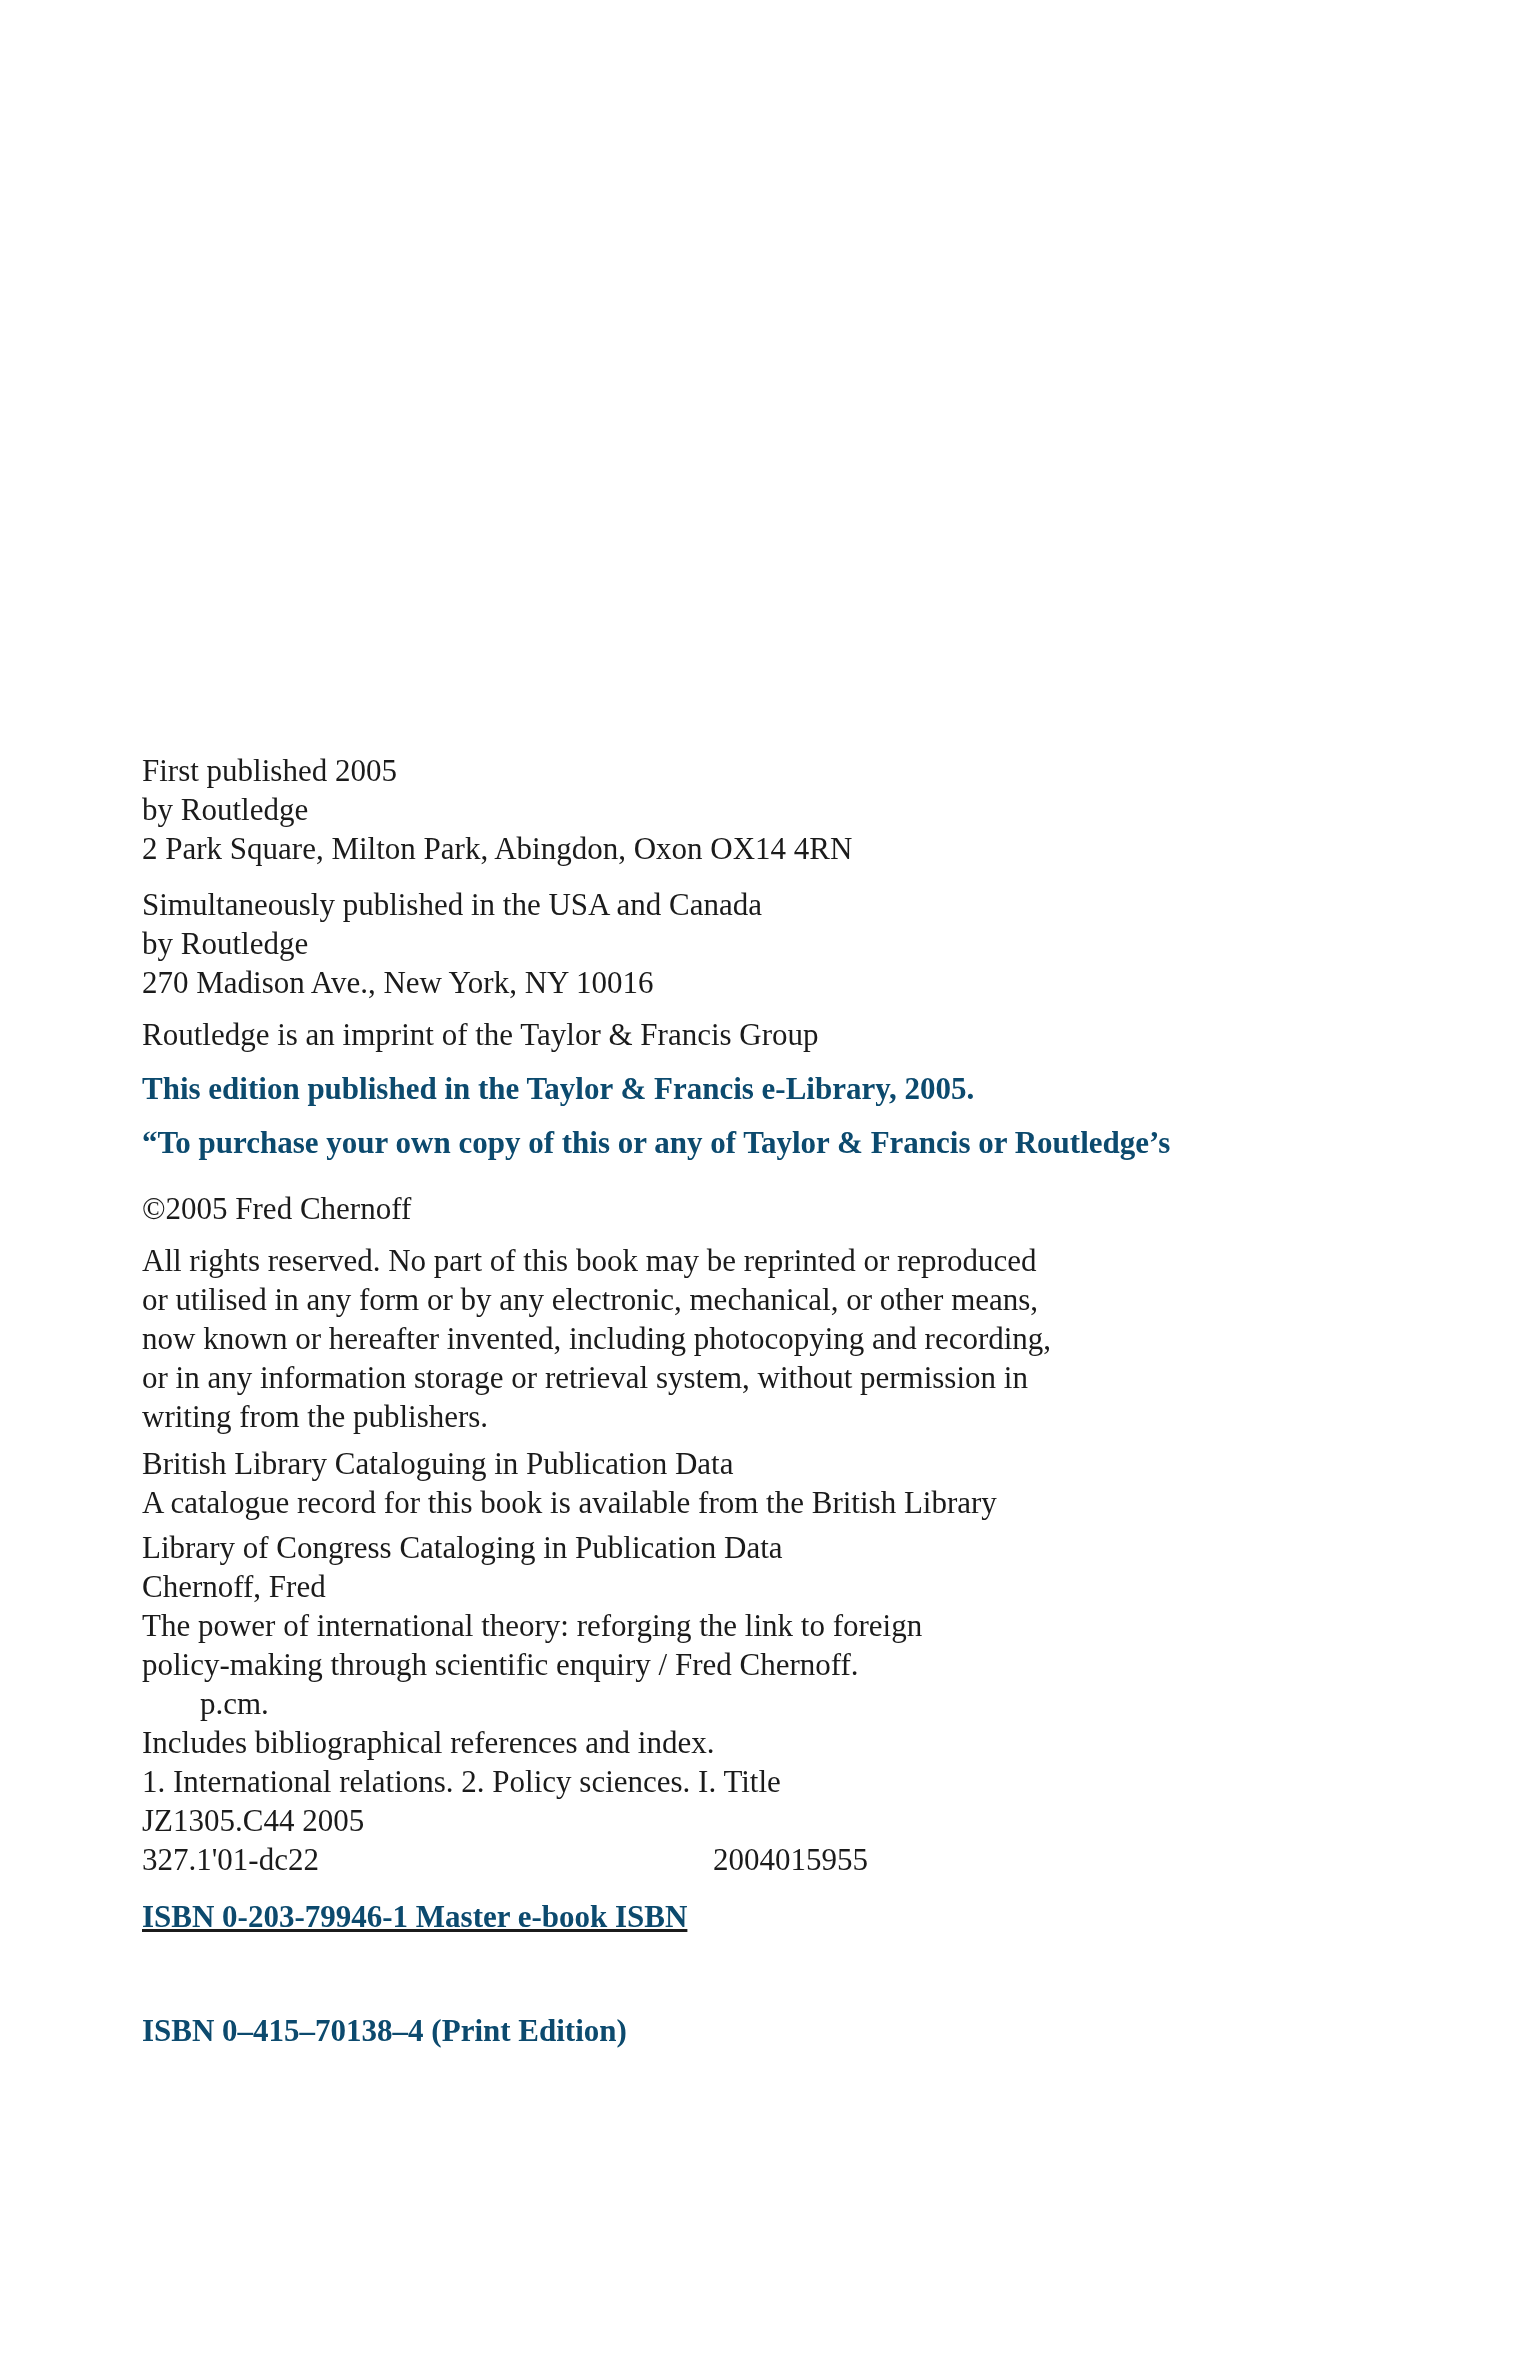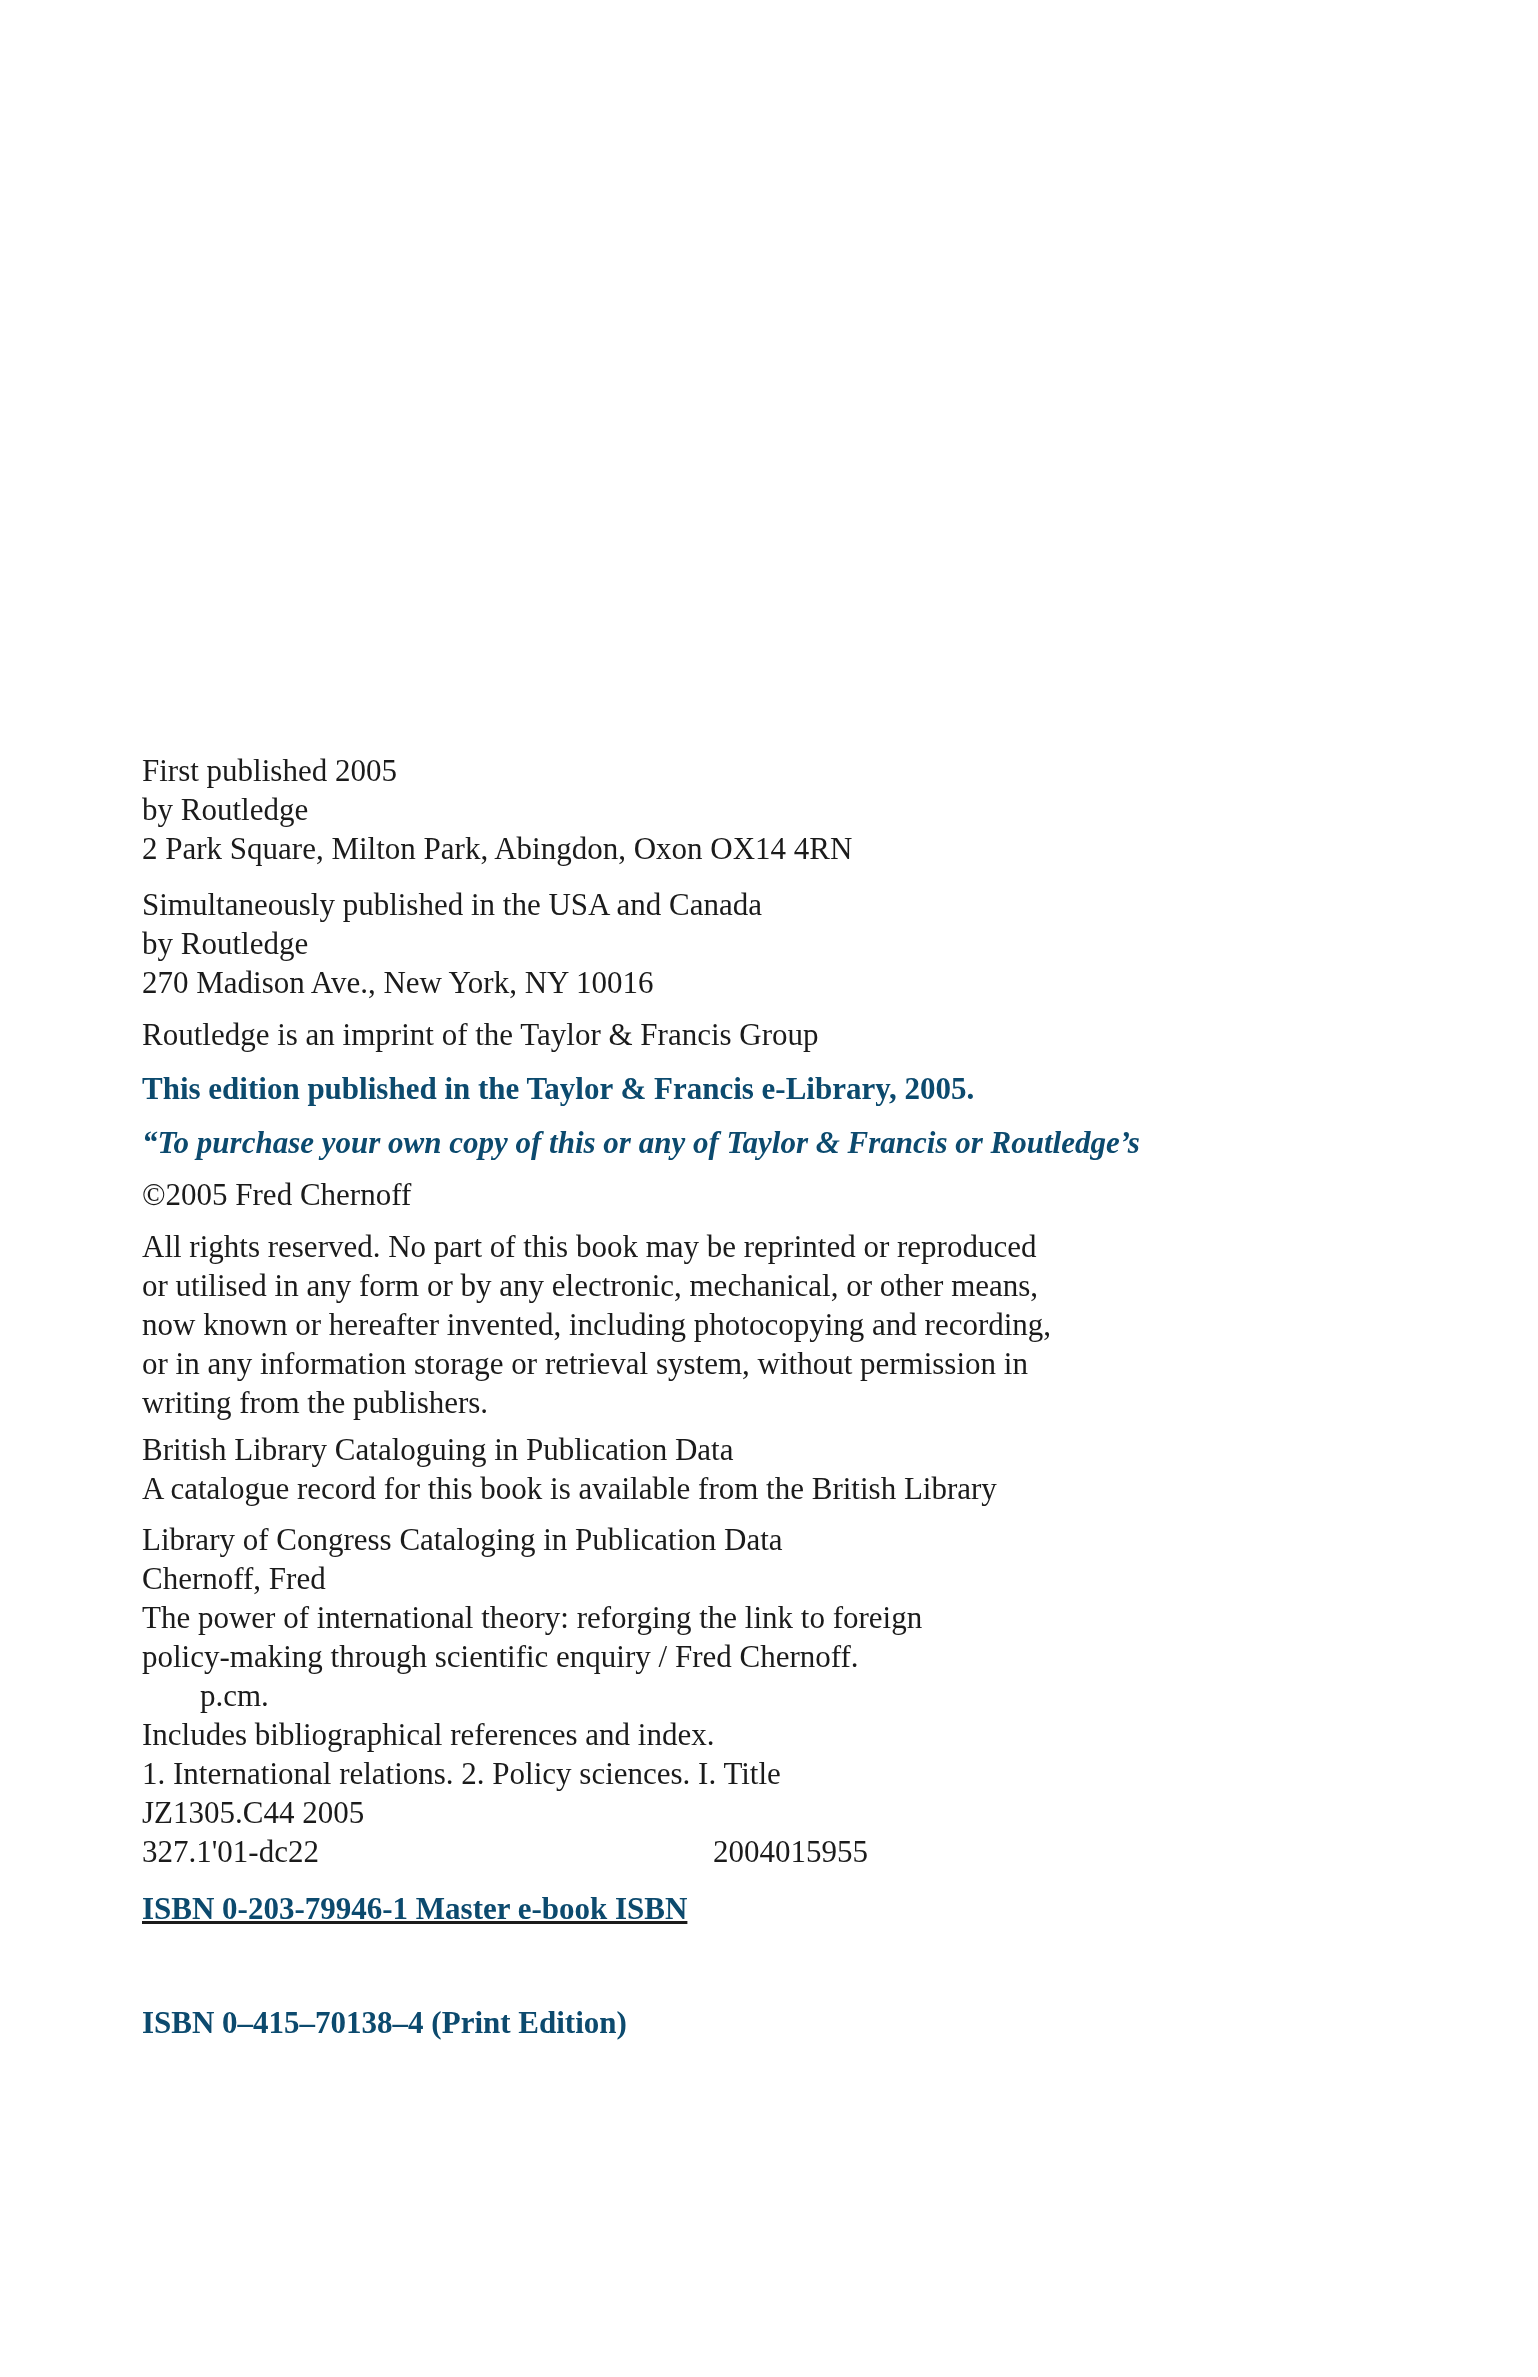--- a/index.html
+++ b/index.html
@@ -25,23 +25,23 @@
     line-height: 39px;
   }
   .para { margin: 0 0 15px 0; }
   .line { white-space: nowrap; }
   .italic { }
   .alt { font-weight: bold; color: #0c4a6e; }
   .indent { padding-left: 58px; }
   .mb18 { margin-bottom: 17px; }
   .mb14 { margin-bottom: 13px; }
   .mb16 { margin-bottom: 15px; }
-  .mb24 { margin-bottom: 13px; font-style: italic; }
+  .mb24 { margin-bottom: 27px; }
   .mb8  { margin-bottom: 7.5px; }
-  .mb13 { margin-bottom: 12px; }
+  .mb13 { margin-bottom: 6px; }
   .mb20 { margin-bottom: 18.6px; }
   .mb80 { margin-bottom: 75px; text-decoration: underline; }
   .dewey-line { position: relative; }
   .loc-number {
     position: absolute;
     left: 571px;
     top: 0;
   }
 </style>
 </head>

